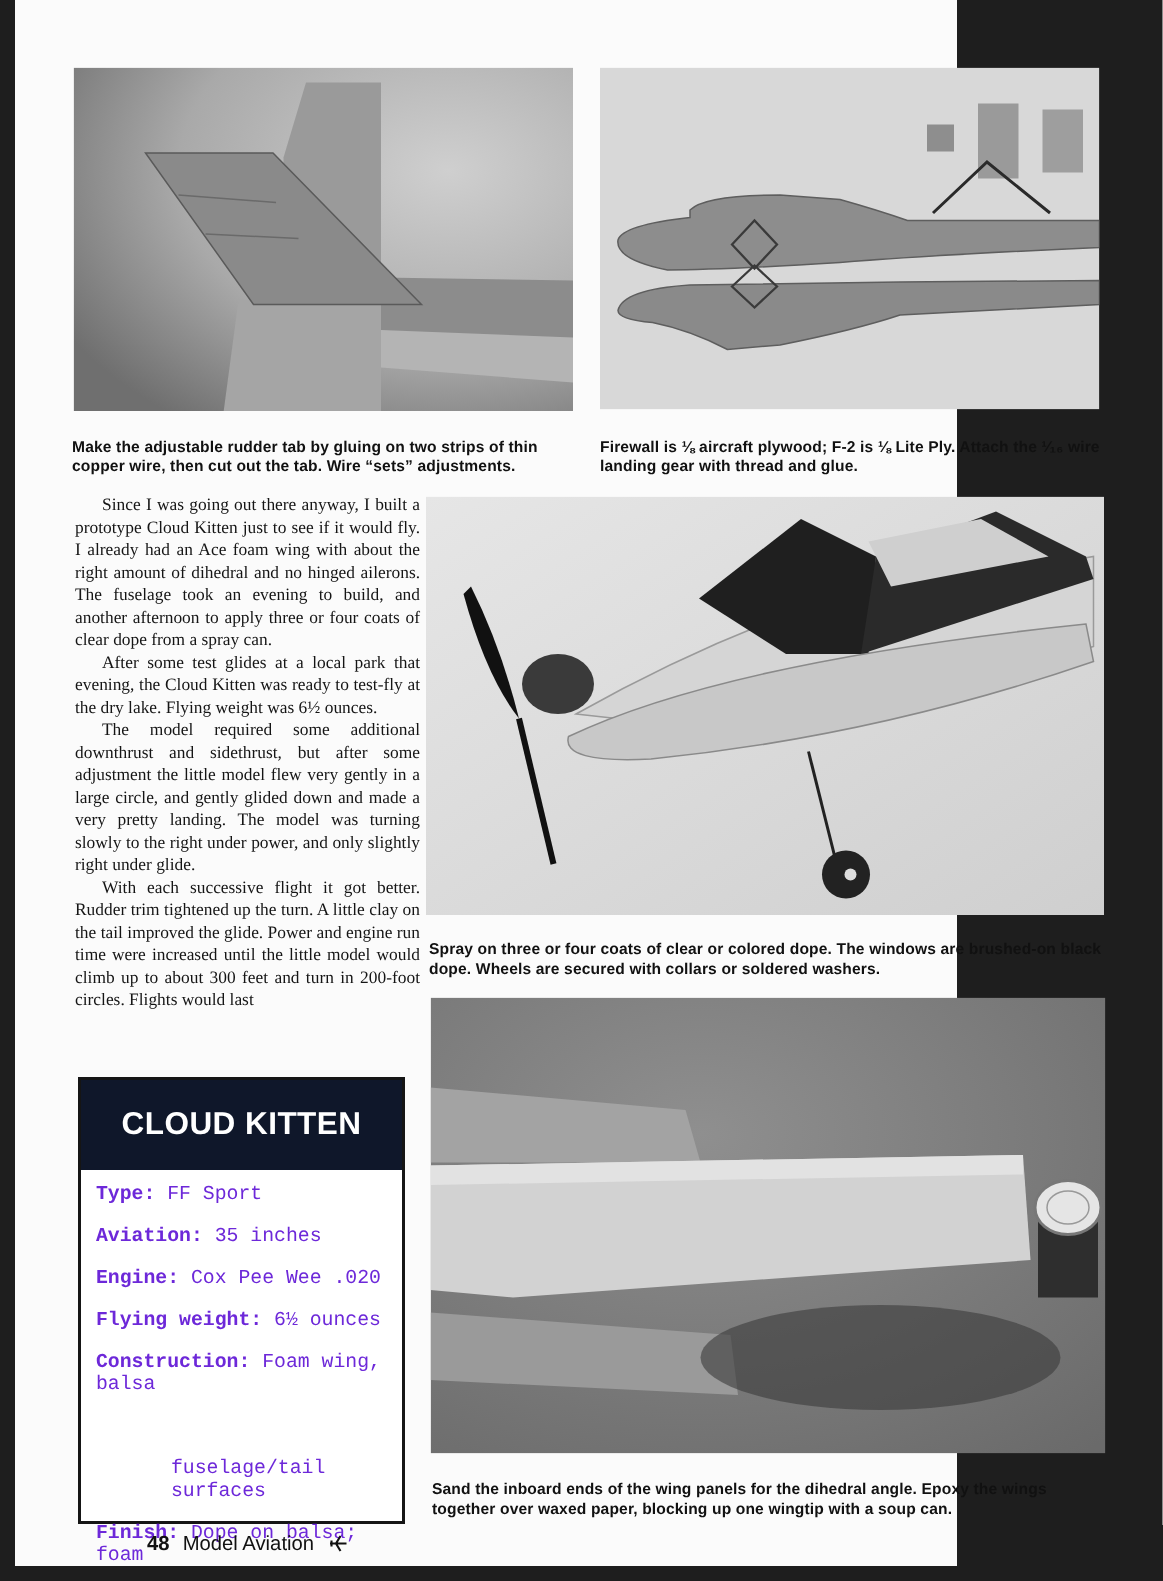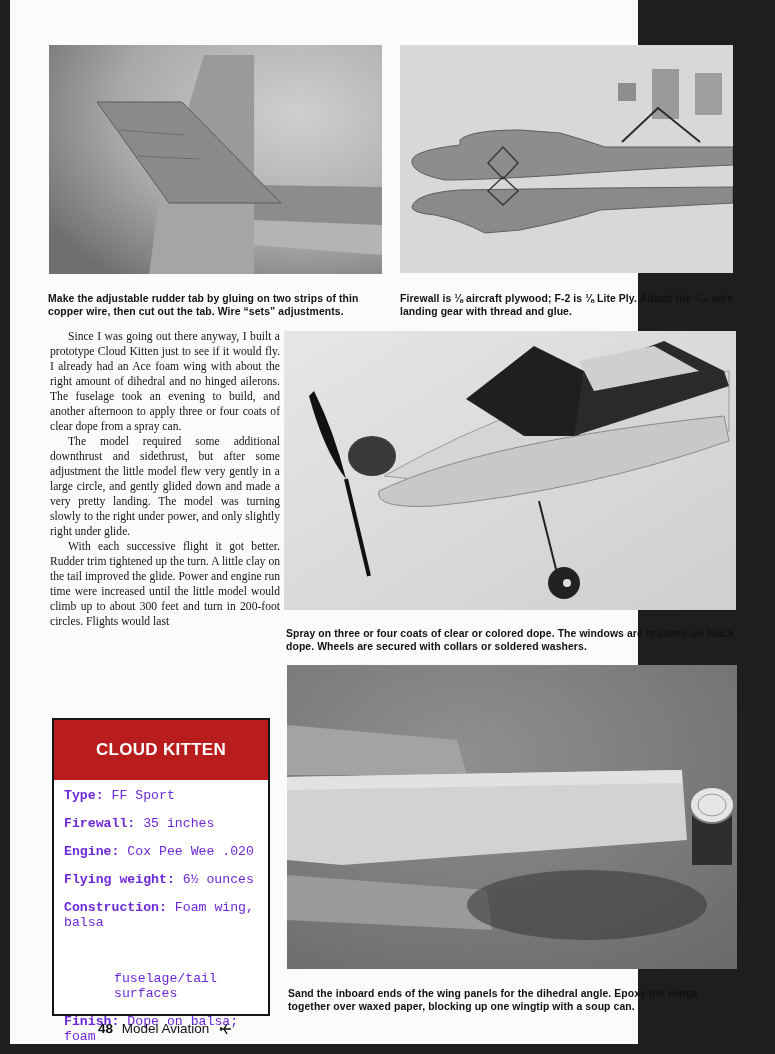--- a/index.html
+++ b/index.html
@@ -4,21 +4,21 @@
 <style>
   html, body { margin:0; padding:0; }
   body { width:775px; height:1054px; background:#1e1e1e; position:relative; overflow:hidden; }
   .page { position:absolute; left:10px; top:0; width:628px; height:1044px; background:#fbfbfb; }
   .photo { position:absolute; overflow:hidden; }
   .caption { position:absolute; font-family:"Liberation Sans", sans-serif; font-weight:bold; font-size:10.4px; line-height:13px; color:#111; letter-spacing:0.1px; }
   .body-col { position:absolute; left:40px; top:329px; width:230px; font-family:"Liberation Serif", serif; font-size:11.6px; line-height:15px; color:#151515; text-align:justify; }
   .body-col p { margin:0; }
   .body-col p.indent { text-indent:18px; }
   .spec { position:absolute; left:42px; top:718px; width:214px; height:294px; border:2px solid #151515; background:#fff; }
-  .spec-head { height:60px; background:#b91c1c; color:#fff; font-family:"Liberation Sans", sans-serif; font-weight:bold; font-size:17px; display:flex; align-items:center; justify-content:center; letter-spacing:0.3px; }
+  .spec-head { height:60px; background:#0f172a; color:#fff; font-family:"Liberation Sans", sans-serif; font-weight:bold; font-size:21px; display:flex; align-items:center; justify-content:center; letter-spacing:0.3px; }
   .spec-body { padding:8px 0 0 10px; font-family:Liberation Mono, monospace; font-size:13.2px; color:#6d28d9; }
   .spec-row { margin-bottom:13px; line-height:15px; }
   .spec-row .k { font-weight:bold; }
   .spec-row .cont { padding-left:50px; display:block;margin-top:41px; }
   .footer { position:absolute; left:44px; top:1021px; font-family:"Liberation Sans", sans-serif; font-size:13.5px; color:#111; }
   .footer .num { font-weight:bold; margin-right:5px;margin-left:44px; }
 </style>
 </head>
 <body>
 
@@ -56,20 +56,21 @@
       <polygon points="88,118 103,102 118,118 103,134" fill="none" stroke="#3a3a3a" stroke-width="1.5"></polygon>
       <polygon points="88,146 103,132 118,146 103,160" fill="none" stroke="#3a3a3a" stroke-width="1.5"></polygon>
     </svg>
   </div>
 
   <div class="caption" style="left:38px; top:292px; width:336px;">Make the adjustable rudder tab by gluing on two strips of thin copper wire, then cut out the tab. Wire “sets” adjustments.</div>
   <div class="caption" style="left:390px; top:292px; width:336px;">Firewall is ⅛ aircraft plywood; F-2 is ⅛ Lite Ply. Attach the ¹⁄₁₆ wire landing gear with thread and glue.</div>
 
   <div class="body-col">
     <p class="indent">Since I was going out there anyway, I built a prototype Cloud Kitten just to see if it would fly. I already had an Ace foam wing with about the right amount of dihedral and no hinged ailerons. The fuselage took an evening to build, and another afternoon to apply three or four coats of clear dope from a spray can.</p>
+    <p class="indent">After some test glides at a local park that evening, the Cloud Kitten was ready to test-fly at the dry lake. Flying weight was 6½ ounces.</p>
     <p class="indent">The model required some additional downthrust and sidethrust, but after some adjustment the little model flew very gently in a large circle, and gently glided down and made a very pretty landing. The model was turning slowly to the right under power, and only slightly right under glide.</p>
     <p class="indent">With each successive flight it got better. Rudder trim tightened up the turn. A little clay on the tail improved the glide. Power and engine run time were increased until the little model would climb up to about 300 feet and turn in 200-foot circles. Flights would last</p>
   </div>
 
   <div class="photo" style="left:274px; top:331px; width:452px; height:279px;">
     <svg width="452" height="279" viewBox="0 0 452 279">
       <defs>
         <linearGradient id="g3" x1="0" y1="0" x2="1" y2="1">
           <stop offset="0" stop-color="#e6e6e6"></stop>
             <stop offset="1" stop-color="#cfcfcf"></stop>
@@ -93,21 +94,21 @@
   <div class="caption" style="left:276px; top:627px; width:452px;">Spray on three or four coats of clear or colored dope. The windows are brushed-on black dope. Wheels are secured with collars or soldered washers.</div>
 
   <div class="spec">
     <div class="spec-head">CLOUD KITTEN</div>
     <div class="spec-body">
       <div class="spec-row">
         <span class="k">Type:</span>
         <span>FF Sport</span>
       </div>
       <div class="spec-row">
-        <span class="k">Firewall:</span>
+        <span class="k">Aviation:</span>
         <span>35 inches</span>
       </div>
       <div class="spec-row">
         <span class="k">Engine:</span>
         <span>Cox Pee Wee .020</span>
       </div>
       <div class="spec-row">
         <span class="k">Flying weight:</span>
         <span>6½ ounces</span>
       </div>

